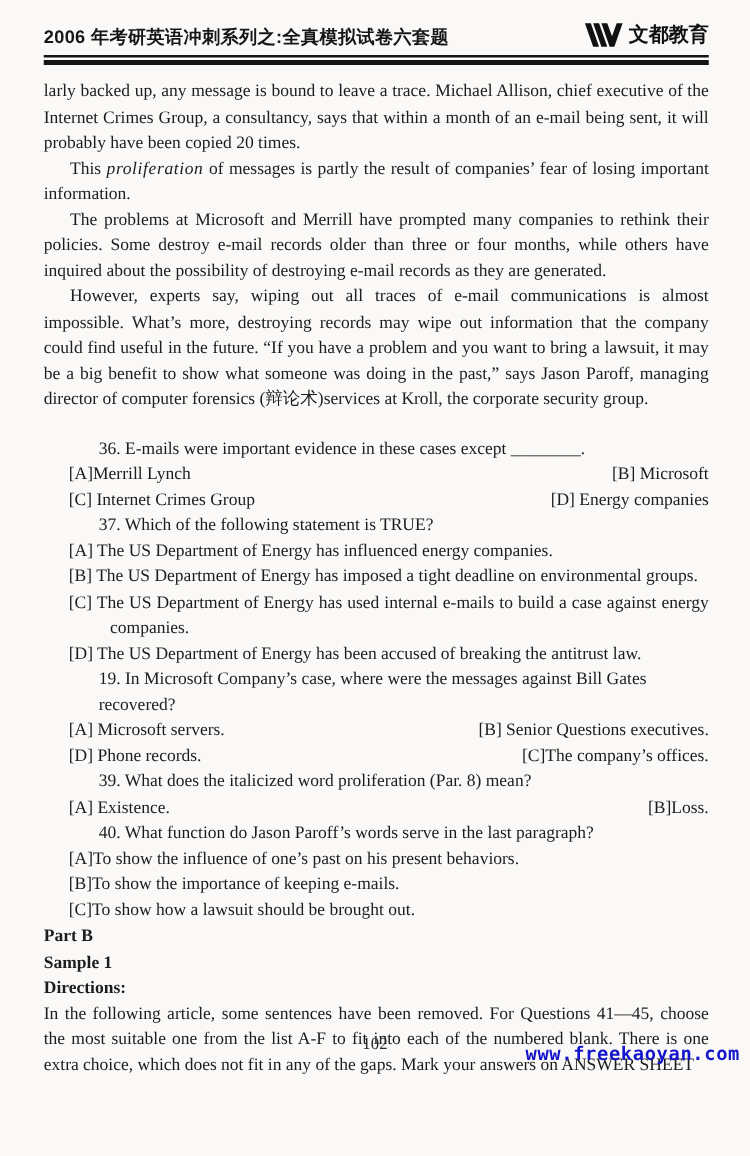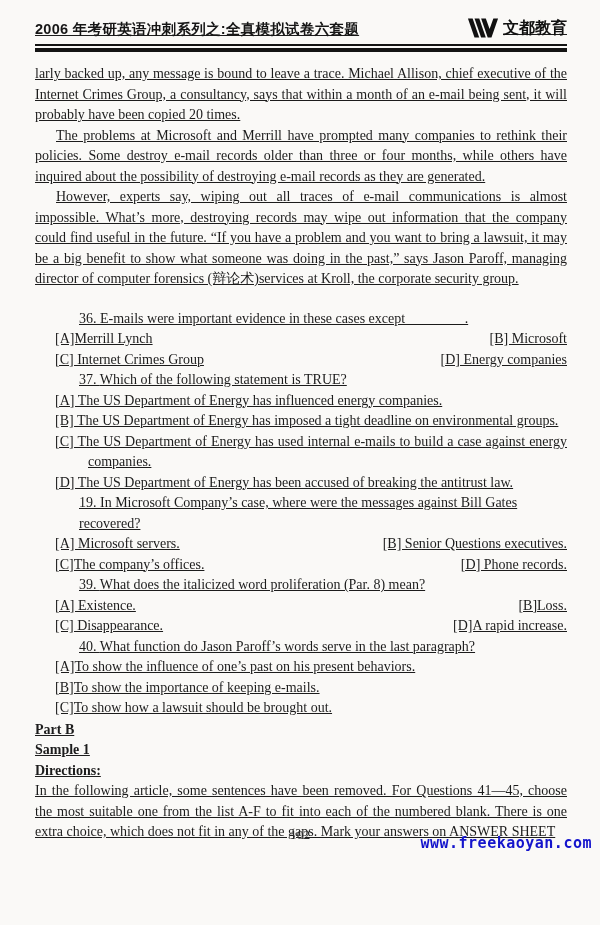--- a/index.html
+++ b/index.html
@@ -6,21 +6,20 @@
   body {
     width:600px; height:925px; overflow:hidden;
     background:#faf9f7;
     font-family:"Liberation Serif", serif;
     color:#1c1c1c;
   }
   .page {
     box-sizing:border-box; position:relative;
     width:600px; height:856px;
     padding:10px 33px 0 35px;
-    text-decoration:underline;
   }
   
   .hdr { display:flex; justify-content:space-between; align-items:flex-end; padding:8px 0 5px 0; }
   .hdr-title {
     font-family:"Liberation Sans", sans-serif;
     font-weight:700; font-size:14.5px; letter-spacing:0.3px; color:#161616;
   }
   .logo { display:flex; align-items:flex-start; gap:4px; }
   .logo-mark svg { display:block; }
   .logo-text {
@@ -76,20 +75,21 @@
     </div>
   </header>
   <div>
     <div class="rule-thin"></div>
     <div class="rule-thick"></div>
   </div>
 
   <main>
     <section id="passage">
         <p class="para"><span>larly backed up, any message is bound to leave a trace. Michael Allison, chief executive of the Internet Crimes Group, a consultancy, says that within a month of an e-mail being sent, it will probably have been copied 20 times.</span></p>
+        <p class="para indent"><span>This </span><i>proliferation</i><span> of messages is partly the result of companies’ fear of losing important information.</span></p>
         <p class="para indent"><span>The problems at Microsoft and Merrill have prompted many companies to rethink their policies. Some destroy e-mail records older than three or four months, while others have inquired about the possibility of destroying e-mail records as they are generated.</span></p>
         <p class="para indent"><span>However, experts say, wiping out all traces of e-mail communications is almost impossible. What’s more, destroying records may wipe out information that the company could find useful in the future. “If you have a problem and you want to bring a lawsuit, it may be a big benefit to show what someone was doing in the past,” says Jason Paroff, managing director of computer forensics (辩论术)services at Kroll, the corporate security group.</span></p>
       </section>
 
     <section id="questions" class="q-list">
         <div class="question">
           <div class="q-stem"><span class="q-num">36. </span><span>E-mails were important evidence in these cases except ________.</span></div>
           <div class="opt-row">
             <div class="opt-cell">[A]Merrill Lynch</div>
             <div class="opt-cell">[B] Microsoft</div>
@@ -106,33 +106,29 @@
           <div class="opt-line">[C] The US Department of Energy has used internal e-mails to build a case against energy companies.</div>
           <div class="opt-line">[D] The US Department of Energy has been accused of breaking the antitrust law.</div>
         </div>
         <div class="question">
           <div class="q-stem"><span class="q-num">19. </span><span>In Microsoft Company’s case, where were the messages against Bill Gates recovered?</span></div>
           <div class="opt-row">
             <div class="opt-cell">[A] Microsoft servers.</div>
             <div class="opt-cell">[B] Senior Questions executives.</div>
           </div>
           <div class="opt-row">
+            <div class="opt-cell">[D] Phone records.</div>
             <div class="opt-cell">[C]The company’s offices.</div>
-            <div class="opt-cell">[D] Phone records.</div>
           </div>
         </div>
         <div class="question">
           <div class="q-stem"><span class="q-num">39. </span><span>What does the italicized word proliferation (Par. 8) mean?</span></div>
           <div class="opt-row">
             <div class="opt-cell">[A] Existence.</div>
             <div class="opt-cell">[B]Loss.</div>
-          </div>
-          <div class="opt-row">
-            <div class="opt-cell">[C] Disappearance.</div>
-            <div class="opt-cell">[D]A rapid increase.</div>
           </div>
         </div>
         <div class="question">
           <div class="q-stem"><span class="q-num">40. </span><span>What function do Jason Paroff’s words serve in the last paragraph?</span></div>
           <div class="opt-line">[A]To show the influence of one’s past on his present behaviors.</div>
           <div class="opt-line">[B]To show the importance of keeping e-mails.</div>
           <div class="opt-line">[C]To show how a lawsuit should be brought out.</div>
         </div>
       </section>
 

